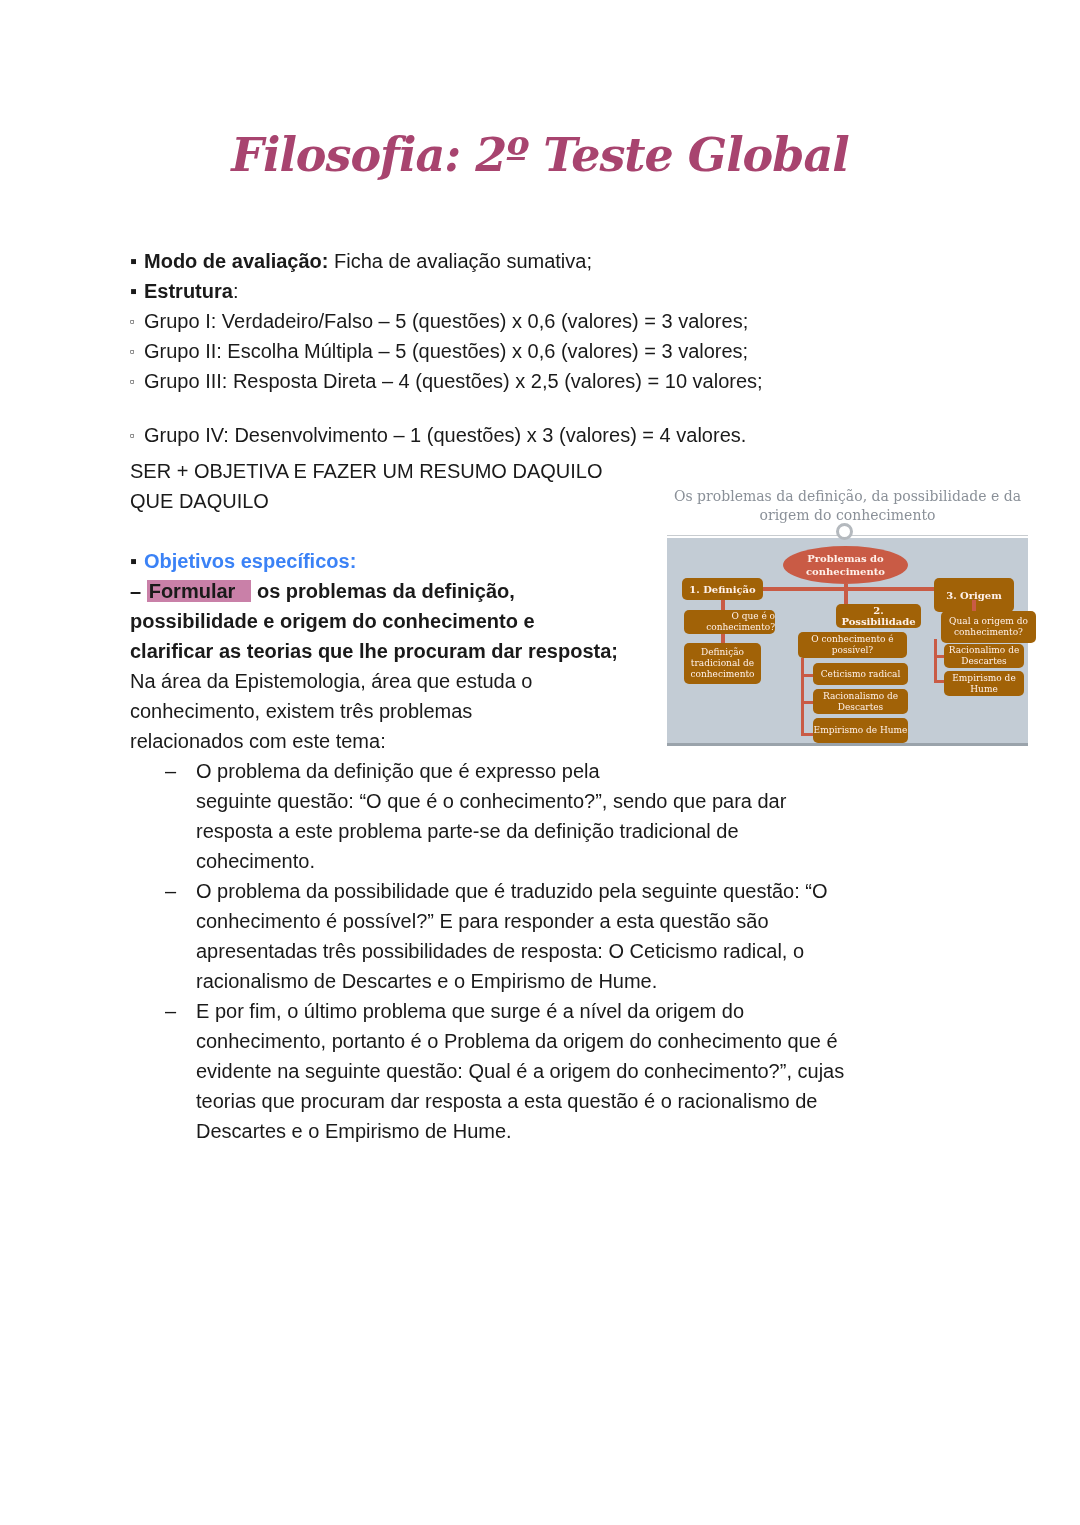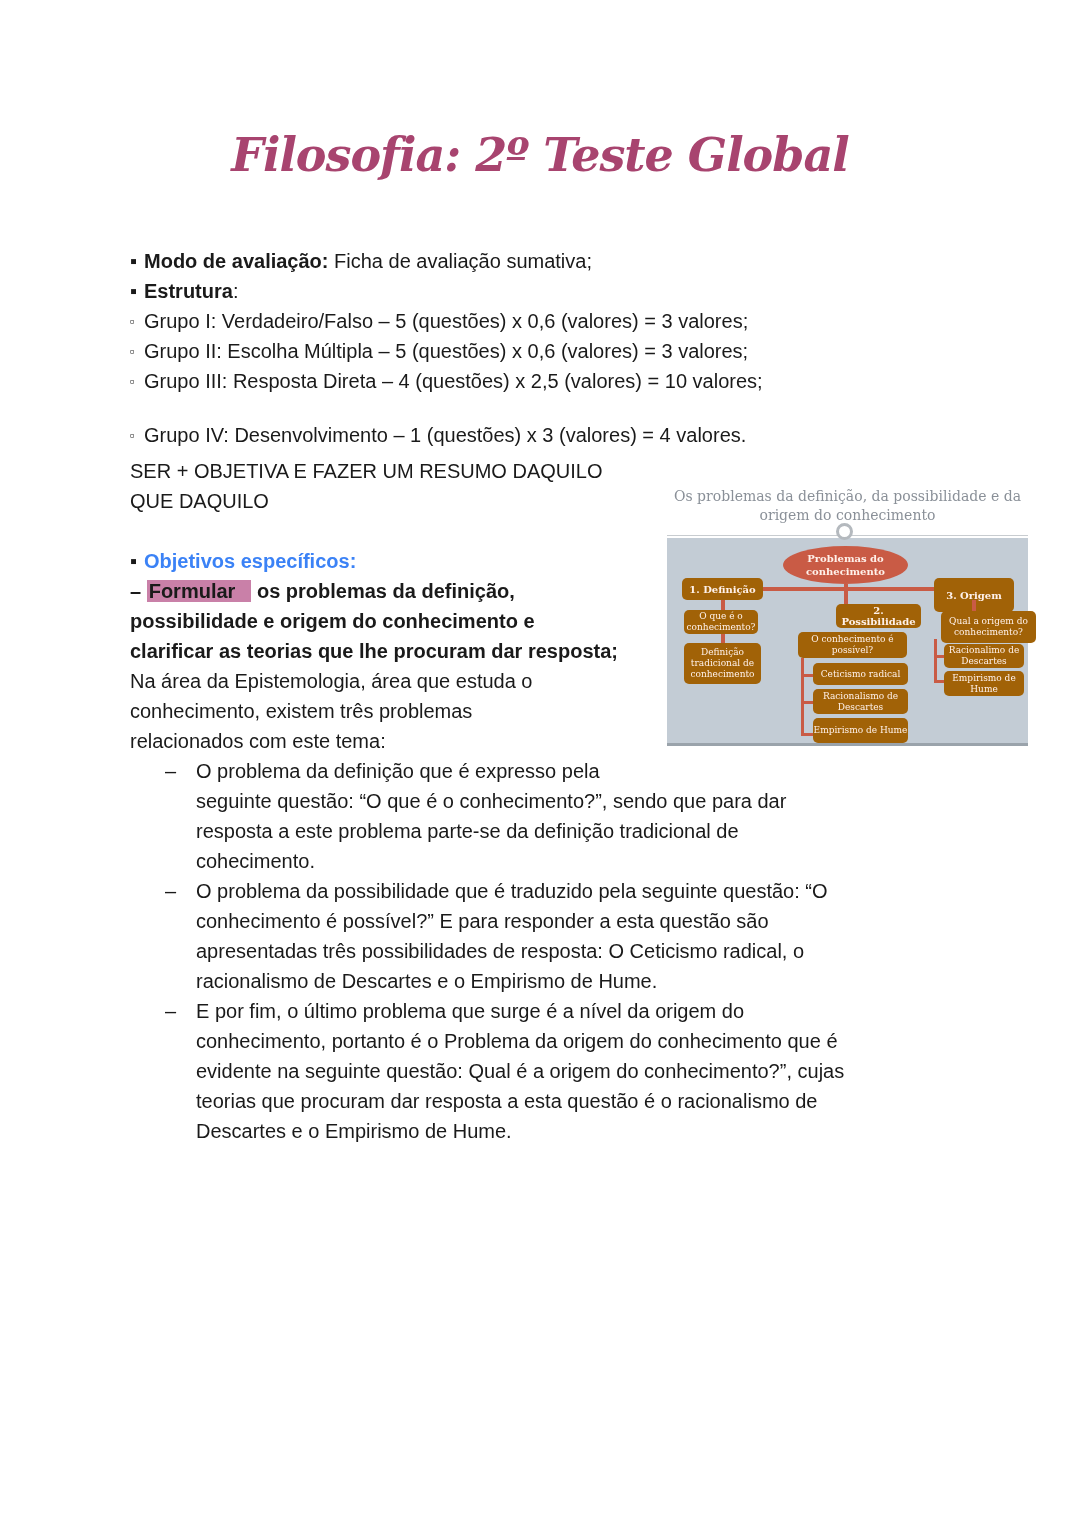--- a/index.html
+++ b/index.html
@@ -94,21 +94,21 @@
   <div class="dg-panel"></div>
   <div class="dg-circle"></div>
 
   <div class="oval">Problemas do conhecimento</div>
 
   <div class="conn" style="left:92px; top:102px; width:176px; height:4px;"></div>
   <div class="conn" style="left:177px; top:99px; width:4px; height:20px;"></div>
 
   <div class="box hd" style="left:15px; top:93px; width:81px; height:22px;">1. Definição</div>
   <div class="conn" style="left:54px; top:115px; width:4px; height:10px;"></div>
-  <div class="box" style="left:17px; top:125px; width:74px; height:24px;">O que é o conhecimento?</div>
+  <div class="box" style="left:17px; top:125px; width:91px; height:24px;text-align:right;">O que é o conhecimento?</div>
   <div class="conn" style="left:54px; top:149px; width:4px; height:9px;"></div>
   <div class="box" style="left:17px; top:158px; width:77px; height:41px;">Definição tradicional de conhecimento</div>
 
   <div class="box hd" style="left:137px; top:119px; width:85px; height:24px;margin-left:32px;">2. Possibilidade</div>
   <div class="box" style="left:131px; top:147px; width:109px; height:26px;">O conhecimento é possível?</div>
   <div class="conn" style="left:134px; top:173px; width:3px; height:78px;"></div>
   <div class="conn" style="left:134px; top:189px; width:12px; height:3px;"></div>
   <div class="conn" style="left:134px; top:216px; width:12px; height:3px;"></div>
   <div class="conn" style="left:134px; top:248px; width:12px; height:3px;"></div>
   <div class="box" style="left:146px; top:178px; width:95px; height:22px;">Ceticismo radical</div>

